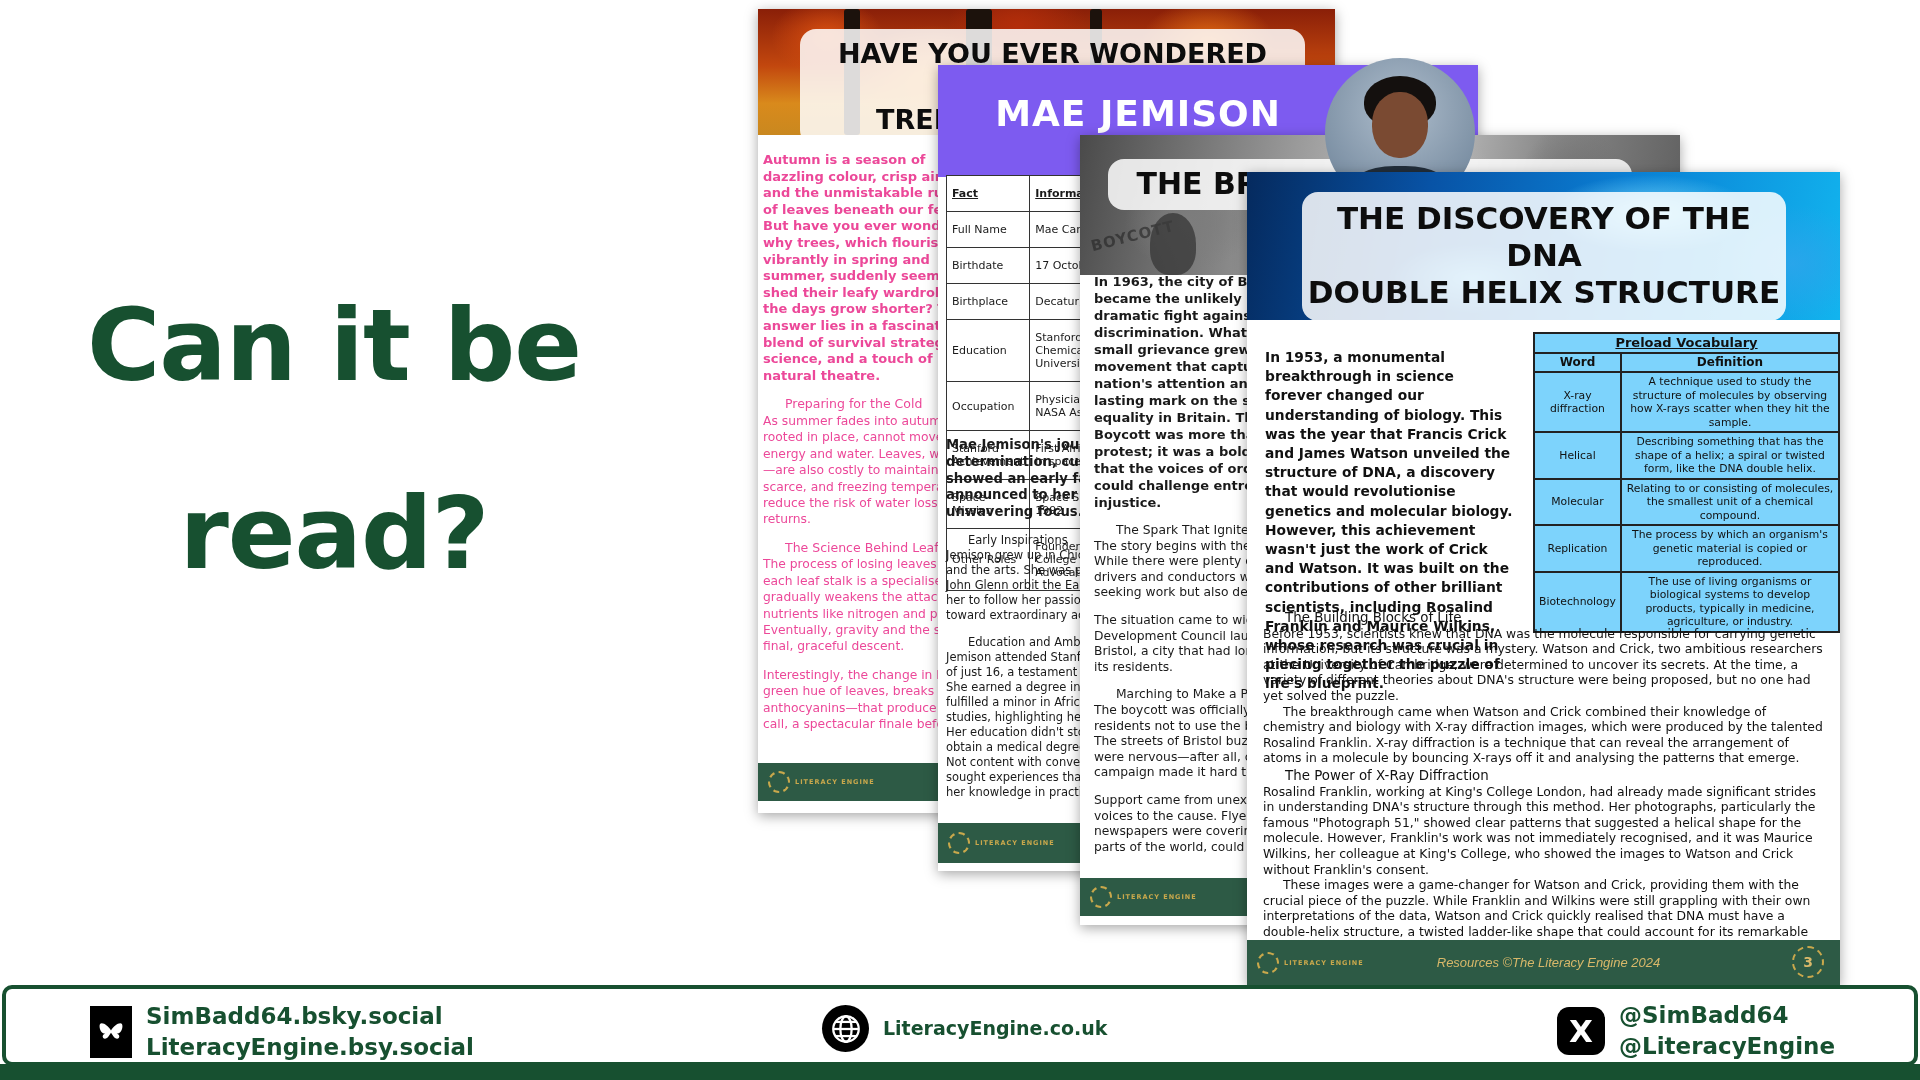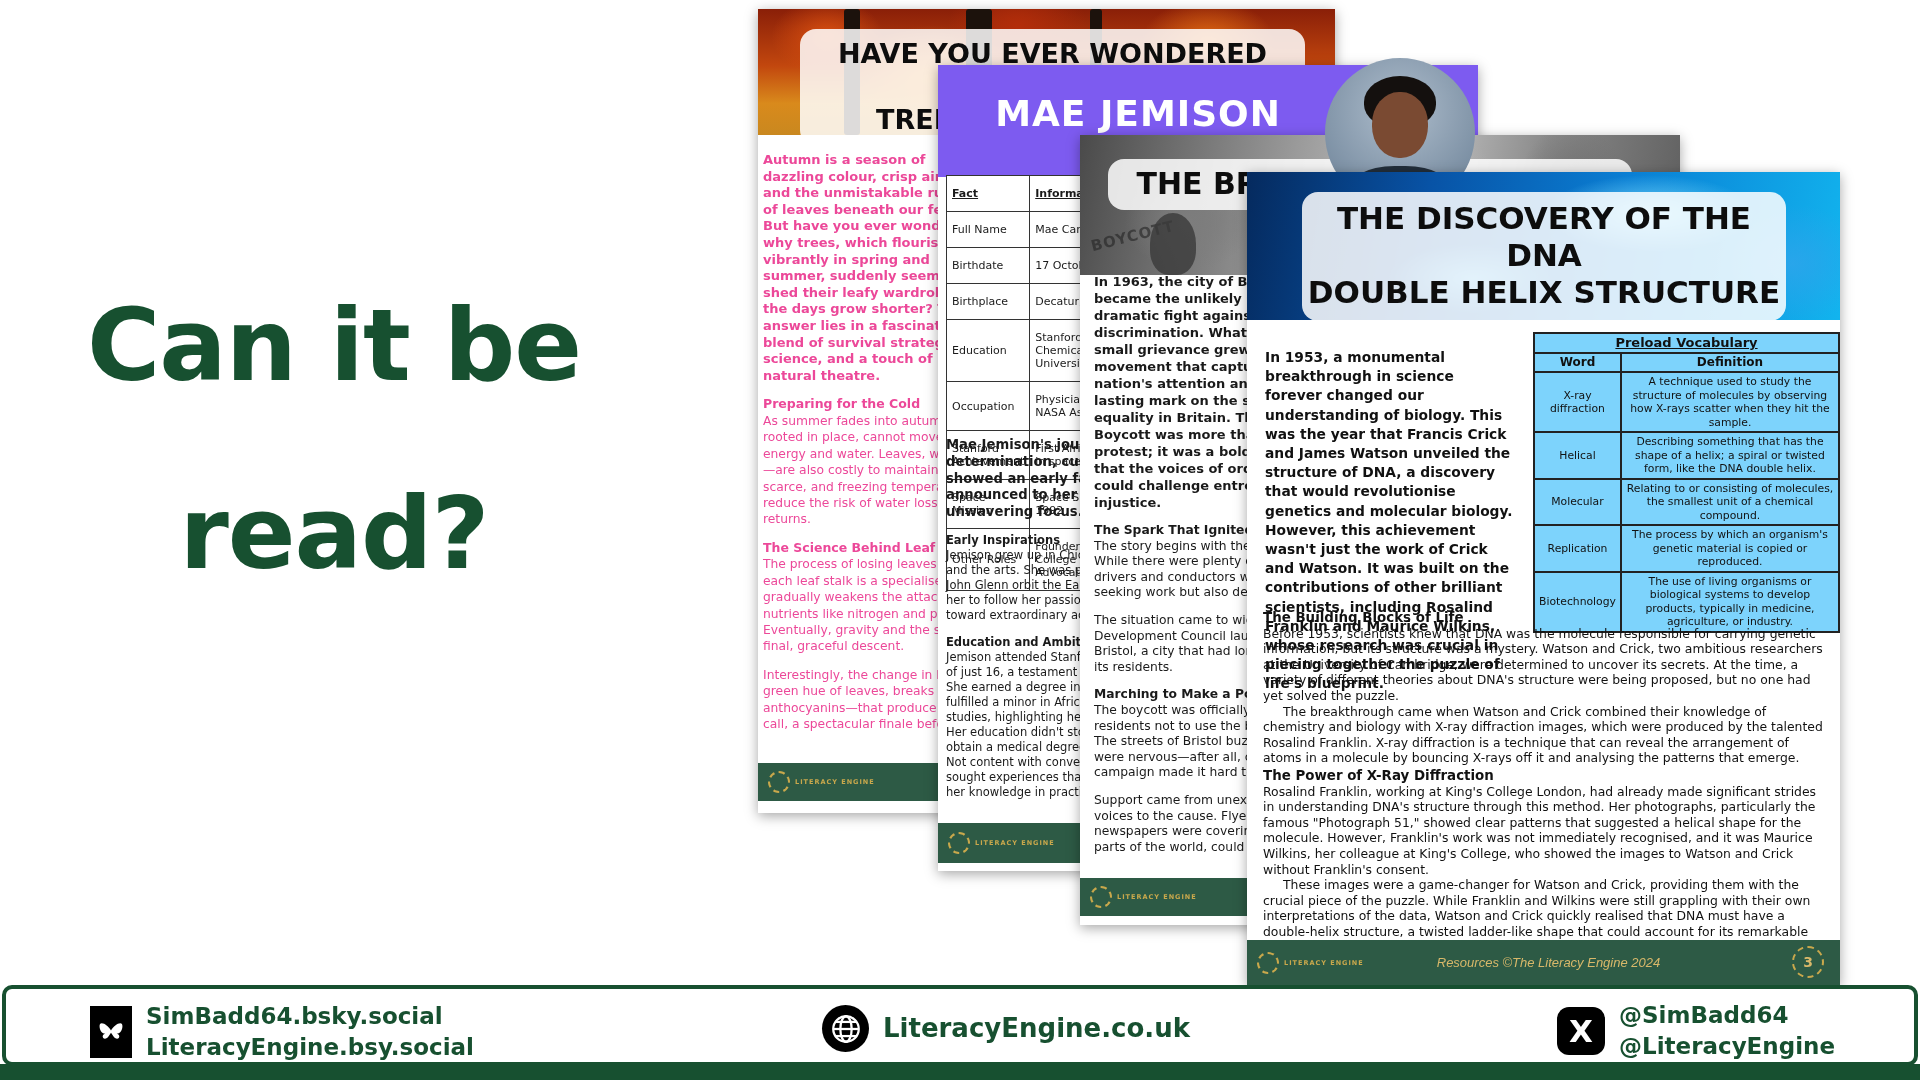--- a/index.html
+++ b/index.html
@@ -9,21 +9,21 @@
 
   
   .main-title { position:absolute; left:28px; top:252px; width:612px;
                 text-align:center; font-weight:bold; font-size:100px; line-height:188px;
                 color:#175030; white-space:pre-line; letter-spacing:-1px; }
 
   
   .page { position:absolute; background:#fff; box-shadow:0 3px 12px rgba(0,0,0,.35); }
   .lines { white-space:pre; }
   .sec { margin-top:12px; }
-  .sec-h { font-weight:bold; }
+  .sec-h { font-weight:normal;margin-left:22px; }
   .sec-h:empty { display:none; margin:0; }
   .titlebox { position:absolute; background:rgba(255,255,255,.85); border-radius:16px;
               text-align:center; font-weight:bold; color:#0d0d0d; }
   .ws-footer { position:absolute; left:0; right:0; background:#2d5a45; display:flex;
                align-items:center; }
   .ws-logo { display:flex; align-items:center; gap:5px; margin-left:10px; }
   .ws-gear { width:22px; height:22px; border:2px dashed #c9a84c; border-radius:50%; }
   .ws-logo span { color:#c9a84c; font-size:6.5px; letter-spacing:1px; font-weight:bold; }
 
   
@@ -125,21 +125,21 @@
         border:2px dashed #c9a84c; border-radius:50%; color:#d8b86a; font-size:14px;
         display:flex; align-items:center; justify-content:center; font-weight:bold; }
 
   
   .bottom-strip { position:absolute; left:0; top:1064px; width:1920px; height:16px;
                   background:#175030; z-index:9; }
   .slide-footer { position:absolute; left:2px; top:985px; width:1916px; height:81px;
                   background:#fff; border:4px solid #175030; border-radius:10px; z-index:10; }
   .sf-item { position:absolute; display:flex; align-items:center; gap:14px; }
   .sf-text { color:#175030; font-weight:bold; font-size:23px; line-height:31px; }
-  .sf-single { font-size:26px; }
+  .sf-single { font-size:19px; }
   .icon-box { background:#000; display:flex; align-items:center; justify-content:center; }
   .bsky-box { width:42px; height:52px; }
   .globe-box { width:47px; height:47px; border-radius:50%; }
   .x-box { width:48px; height:48px; border-radius:12px; color:#fff; font-weight:bold;
            font-size:31px; font-family:"DejaVu Sans", sans-serif; }
 </style>
 </head>
 <body>
 
 <div class="slide">

